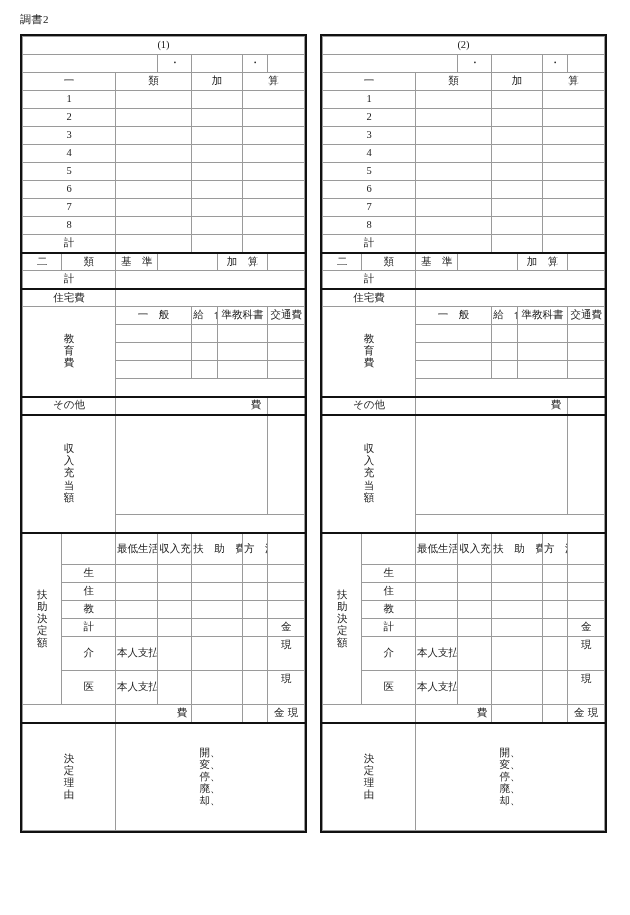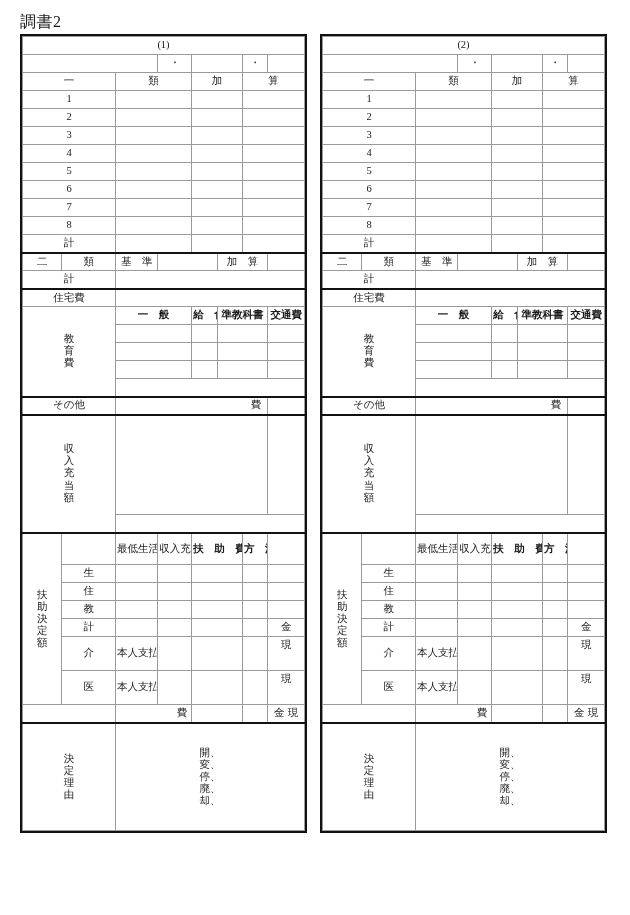--- a/index.html
+++ b/index.html
@@ -11,21 +11,21 @@
     color: #1a1a1a;
   }
   #page {
     position: relative;
     width: 630px; height: 915px;
     overflow: hidden;
   }
   .doc-title {
     position: absolute;
     left: 20px; top: 12px;
-    font-size: 16px;
+    font-size: 11px;
     letter-spacing: 0.5px;
     white-space: nowrap;
   }
   .panel {
     position: absolute;
     top: 34px;
     width: 287px;
     border: 2px solid #111;
   }
   .panel.left  { left: 20px; }
@@ -66,21 +66,21 @@
   }
   .vlabel span { display: block; }
 
   .dot { font-size: 9px; }
   .wrapcell {
     white-space: normal;
     word-break: break-all;
     font-size: 10px;
     line-height: 1.25;
   }
-  .tiny { font-size: 10px; font-weight: bold; }
+  .tiny { font-size: 10px; }
   .reason-list {
     text-align: left;
     padding-left: 6px;
     white-space: normal;
     line-height: 1.5;
     font-size: 10.5px;
     vertical-align: top;
   }
   .reason-list span { display: block; }
 </style>

